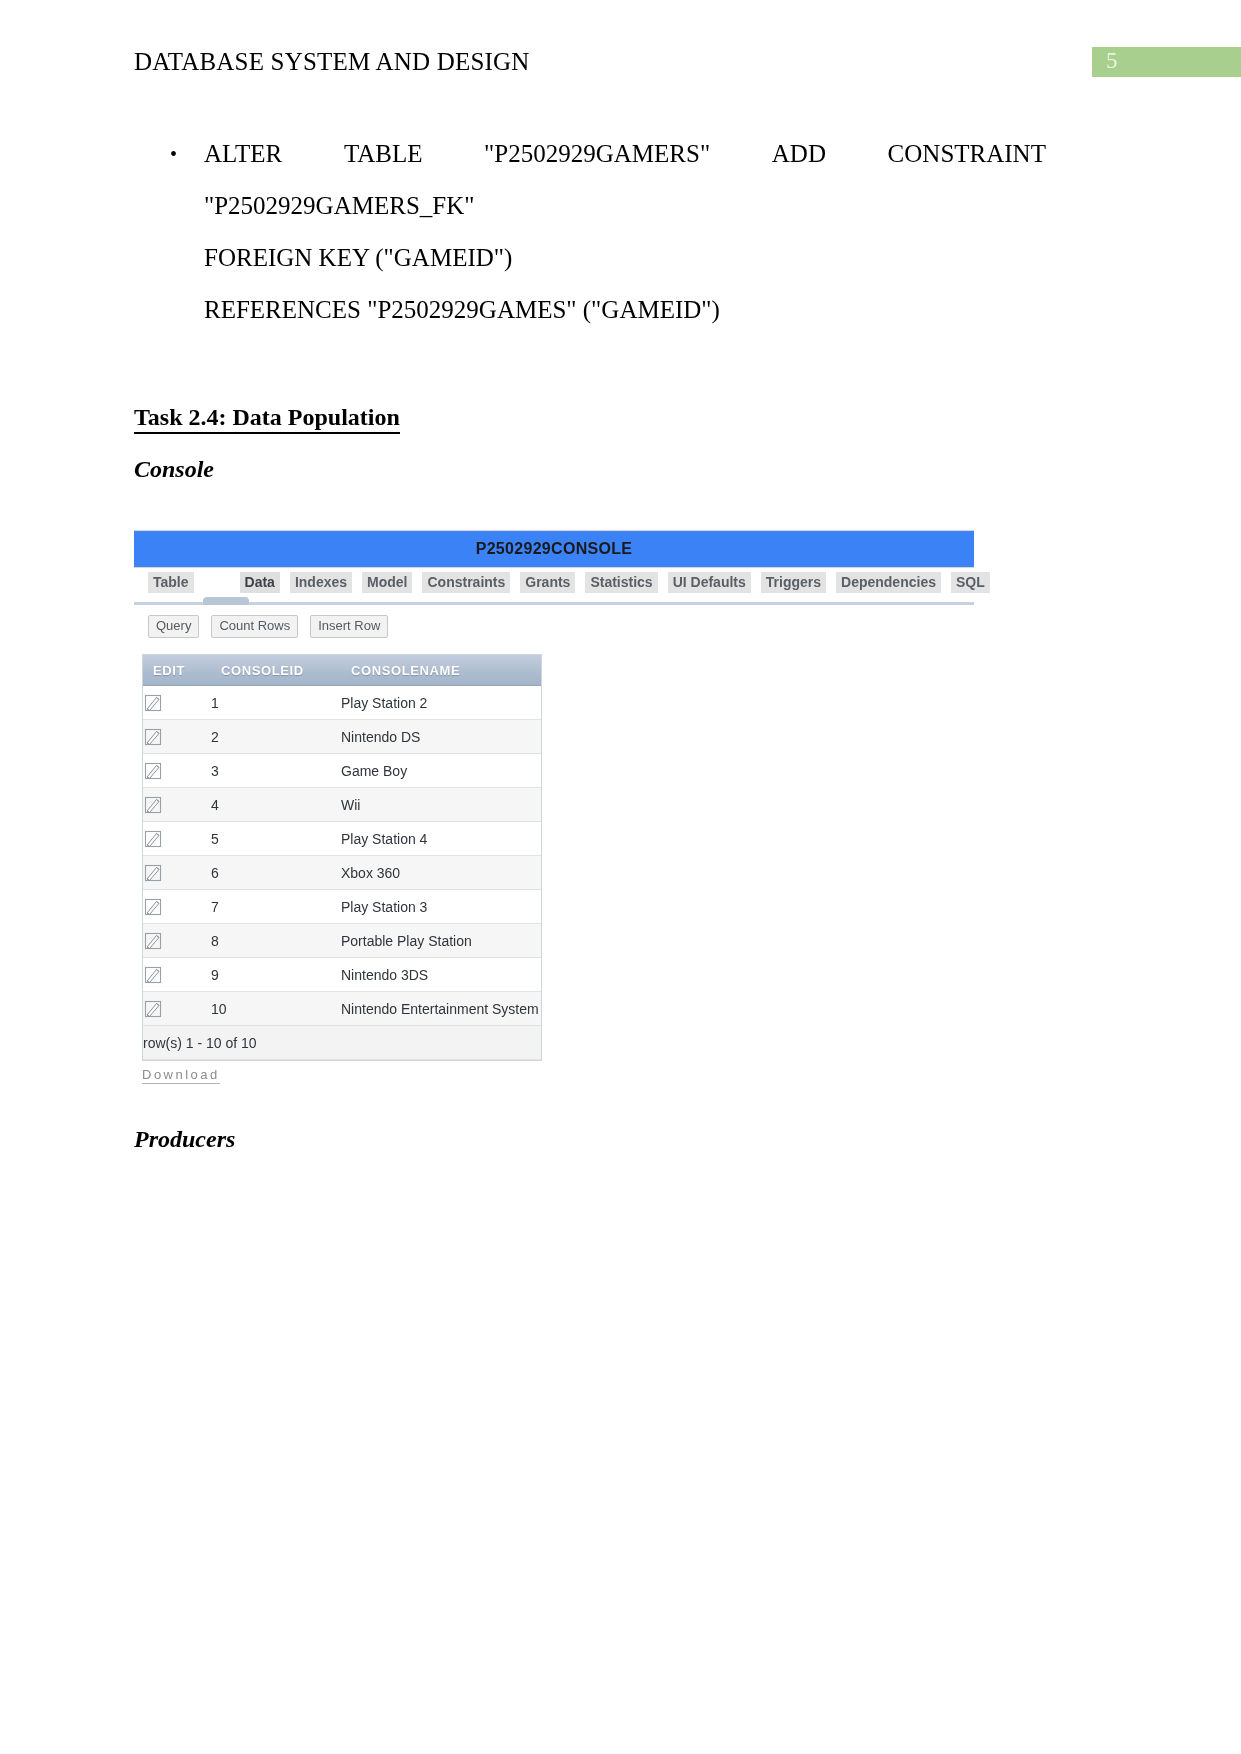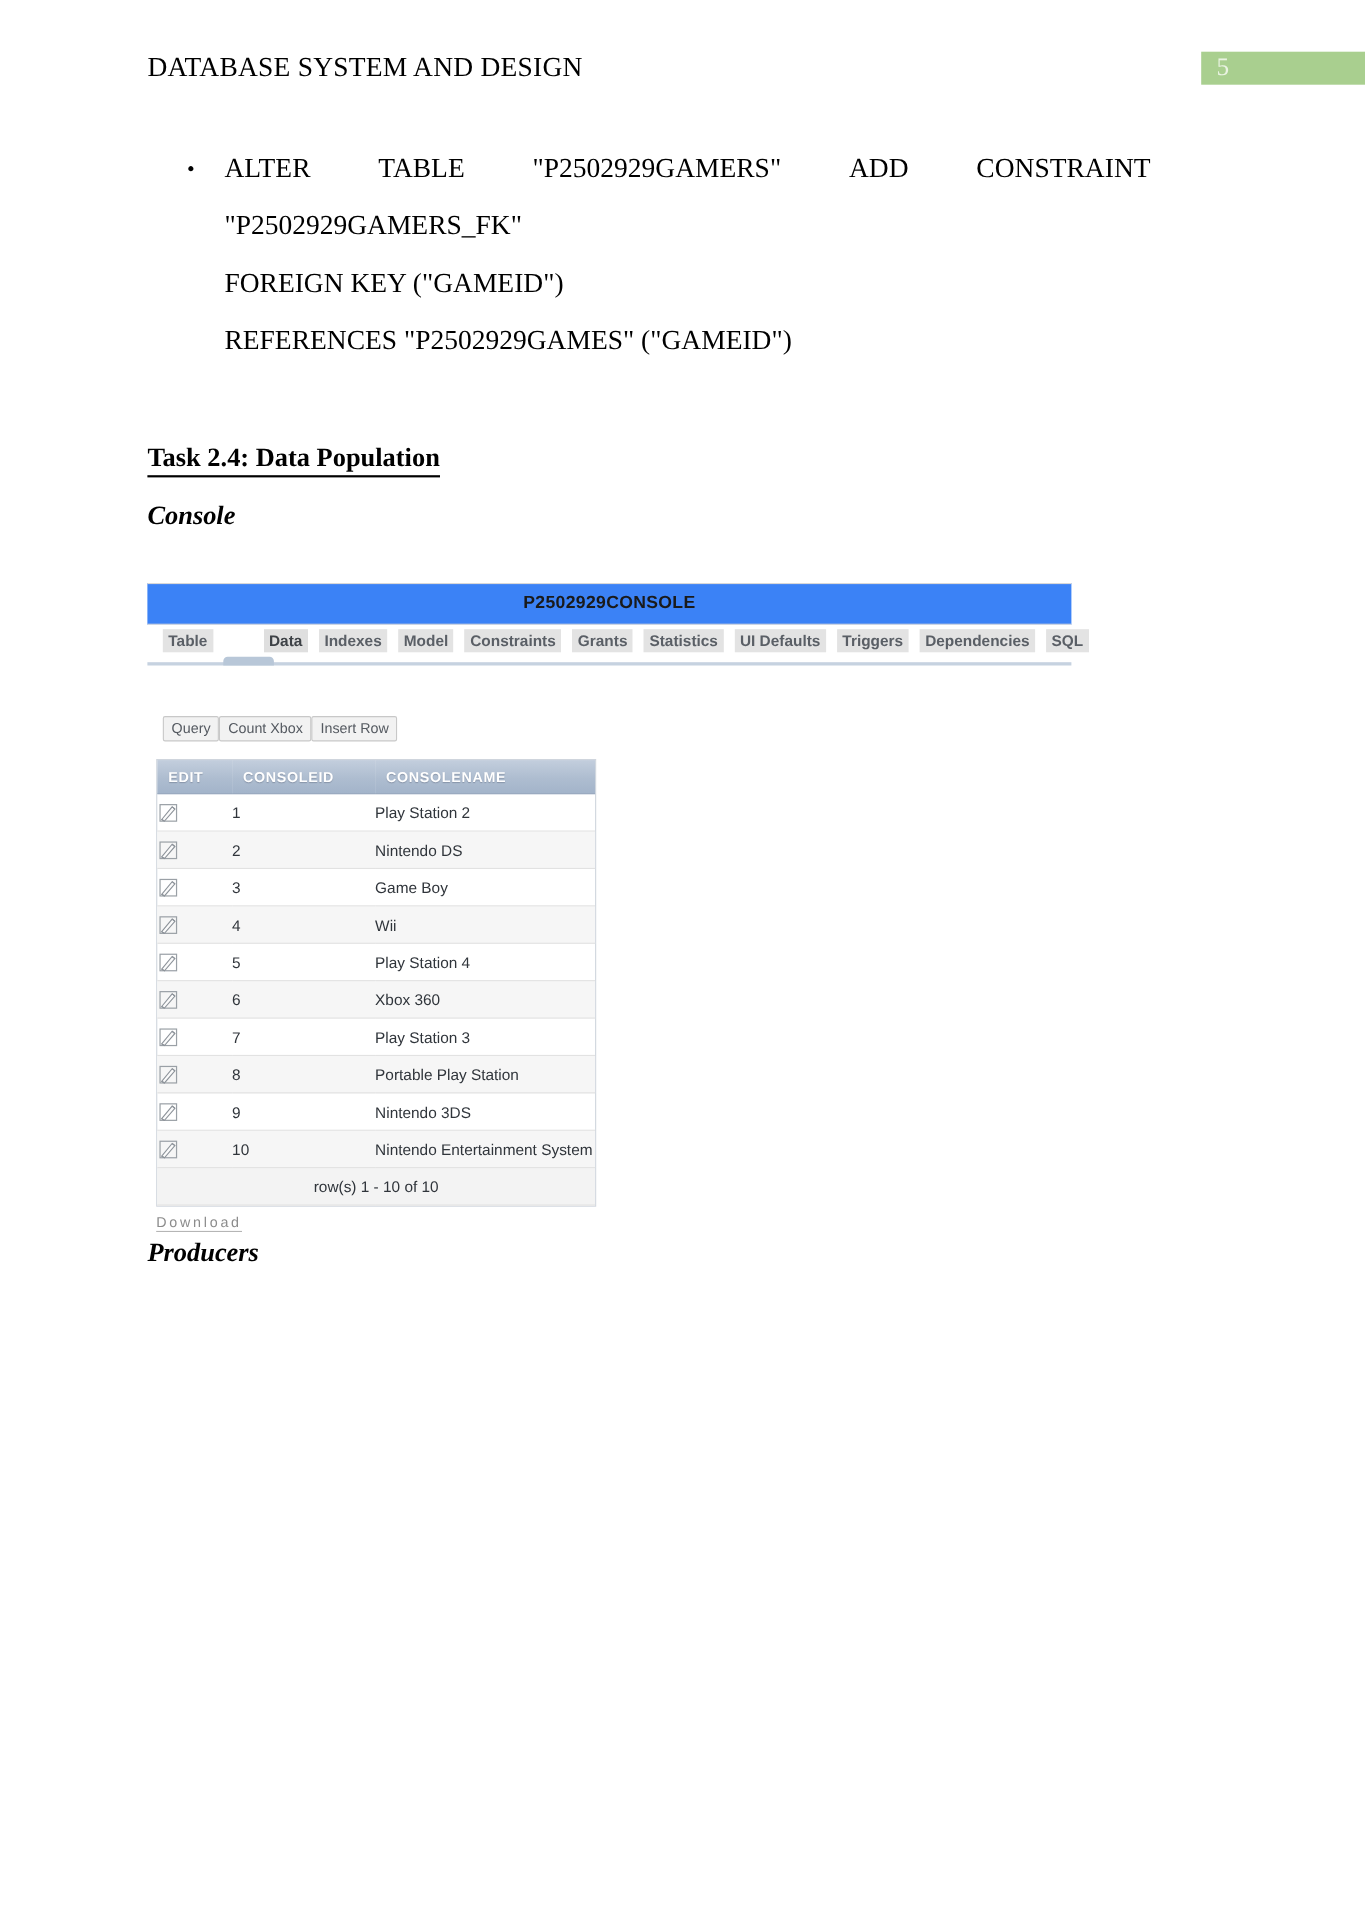--- a/index.html
+++ b/index.html
@@ -111,21 +111,21 @@
   }
   .tab-marker {
     position:absolute;
     left:69px; bottom:-3px;
     width:46px; height:8px;
     background:#b8c7d8;
     border-radius:4px 4px 0 0;
   }
   .apex-buttons {
     padding:10px 14px 8px 14px;
-    display:flex; gap:0;margin-top:36px;
+    display:flex; gap:12px;
   }
   .apex-btn {
     font-size:13px; color:#555a61;
     background:#f2f2f2;
     border:1px solid #c8c8c8;
     border-radius:2px;
     padding:2px 7px 3px 7px;
     line-height:16px;
     white-space:nowrap;
   }
@@ -162,21 +162,21 @@
     border-bottom:1px solid #e2e2e2;
     padding:0;
     vertical-align:middle;
   }
   td.cell-edit { padding-left:10px; }
   td.cell-id { padding-left:22px; }
   td.cell-name { padding-left:4px;margin-top:24px; }
   tr.row-alt td { background:#f6f6f6; }
   .edit-icon { display:block; width:20px; height:20px; }
   .grid-footer td {
-    text-align:center;
+    text-align:left;
     font-size:13px;
     color:#333;
     padding-right:8px;
     background:#f3f3f3;
     border-bottom:none;
     height:28px;
   }
   .download-link {
     margin:6px 0 0 8px;
     font-size:13px;
@@ -232,21 +232,21 @@
     <div class="apex-tab">Statistics</div>
     <div class="apex-tab">UI Defaults</div>
     <div class="apex-tab">Triggers</div>
     <div class="apex-tab">Dependencies</div>
     <div class="apex-tab">SQL</div>
     <div class="tab-marker"></div>
   </div>
 
   <div class="apex-buttons">
     <div class="apex-btn">Query</div>
-    <div class="apex-btn">Count Xbox</div>
+    <div class="apex-btn">Count Rows</div>
     <div class="apex-btn">Insert Row</div>
   </div>
 
   <div class="grid-wrap">
     <table class="apex-grid">
       <thead>
         <tr>
           <th class="col-edit">EDIT</th>
           <th class="col-id">CONSOLEID</th>
           <th class="col-name">CONSOLENAME</th>

